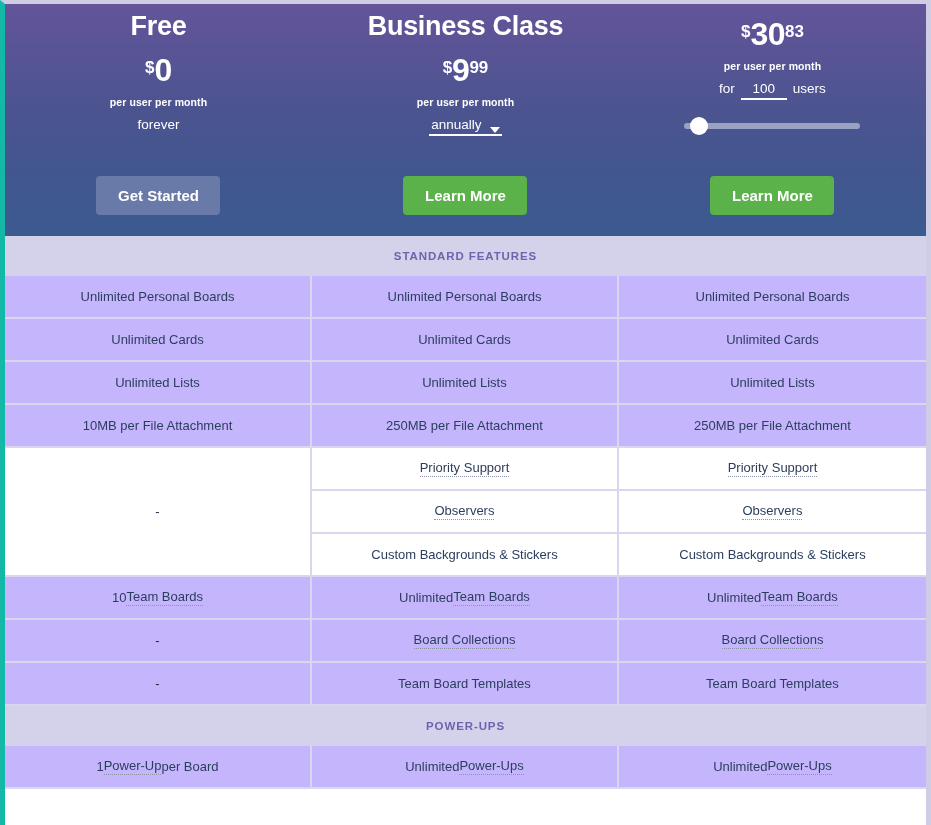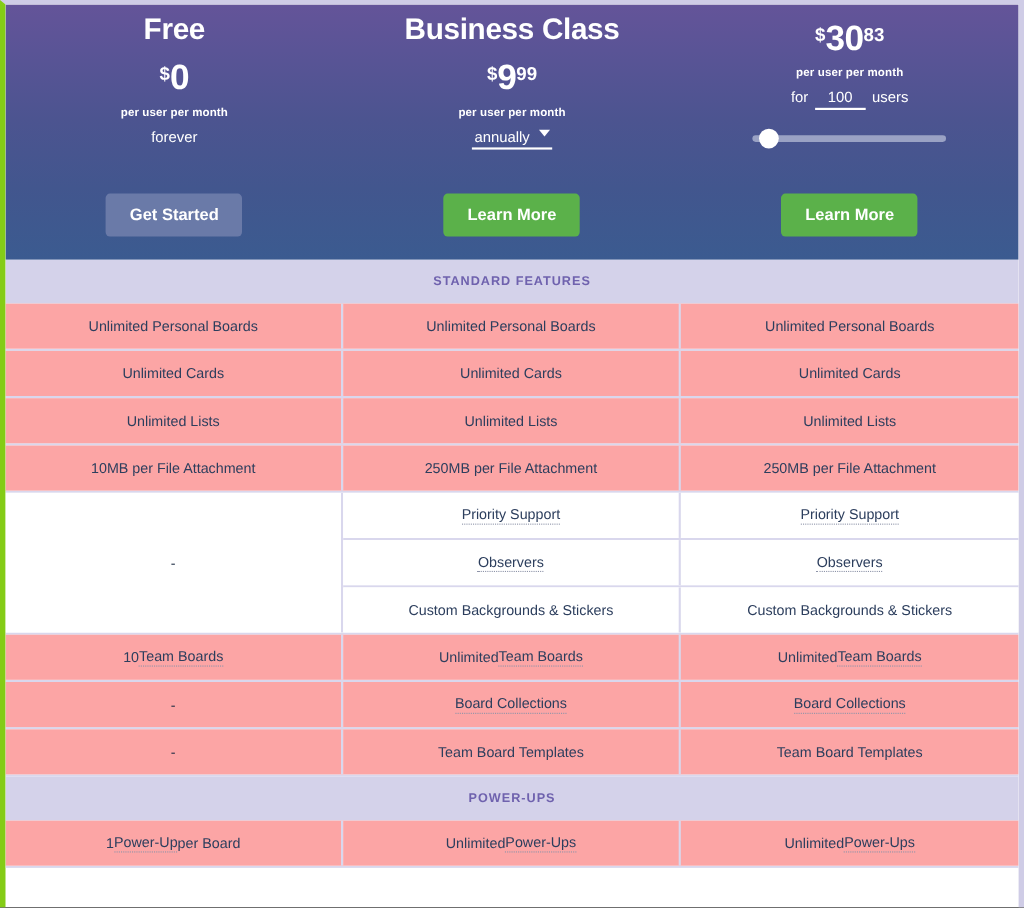--- a/index.html
+++ b/index.html
@@ -10,21 +10,21 @@
     background: #000000;
     font-family: "Liberation Sans", sans-serif;
     overflow: hidden;
   }
 
   #page {
     position: relative;
     width: 931px;
     height: 825px;
     background: #ffffff;
-    border-left: 5px solid #84cc16;
+    border-left: 5px solid #14b8a6;
     border-top: 4px solid #cfcce6;
     border-right: 5px solid #cfcce6;
     overflow: hidden;
   }
 
   
   .hero {
     display: flex;
     height: 232px;
     background: linear-gradient(to bottom, #645499 0%, #5a5496 18%, #4c5490 45%, #42568e 72%, #3b5b90 100%);
@@ -87,21 +87,21 @@
     font-size: 13.5px;
     color: #ffffff;
     display: flex;
     align-items: baseline;
     justify-content: center;
     height: 20px;
   }
 
   .select-wrap {
     display: inline-flex;
-    align-items: flex-start;
+    align-items: flex-end;
     border-bottom: 2px solid #ffffff;
     padding: 0 2px 2px 2px;
     cursor: pointer;
   }
   .select-wrap .sel-label { font-size: 13.5px; color: #ffffff; }
   .caret {
     margin-left: 8px;
     width: 0; height: 0;
     border-left: 5px solid transparent;
     border-right: 5px solid transparent;
@@ -188,21 +188,21 @@
     border-bottom: 2px solid #d9d7ed;
   }
   .cell {
     flex: 0 0 33.333%;
     min-height: 41px;
     display: flex;
     align-items: center;
     justify-content: center;
     font-size: 13px;
     color: #2c3e5d;
-    background: #fca5a5;
+    background: #c4b5fd;
     border-right: 2px solid #d9d7ed;
     padding: 6px 24px;
     text-align: center;
   }
   .cell:last-child { border-right: none; }
 
   .dotted {
     border-bottom: 1px dotted #8d93a8;
     padding-bottom: 1px;
   }

